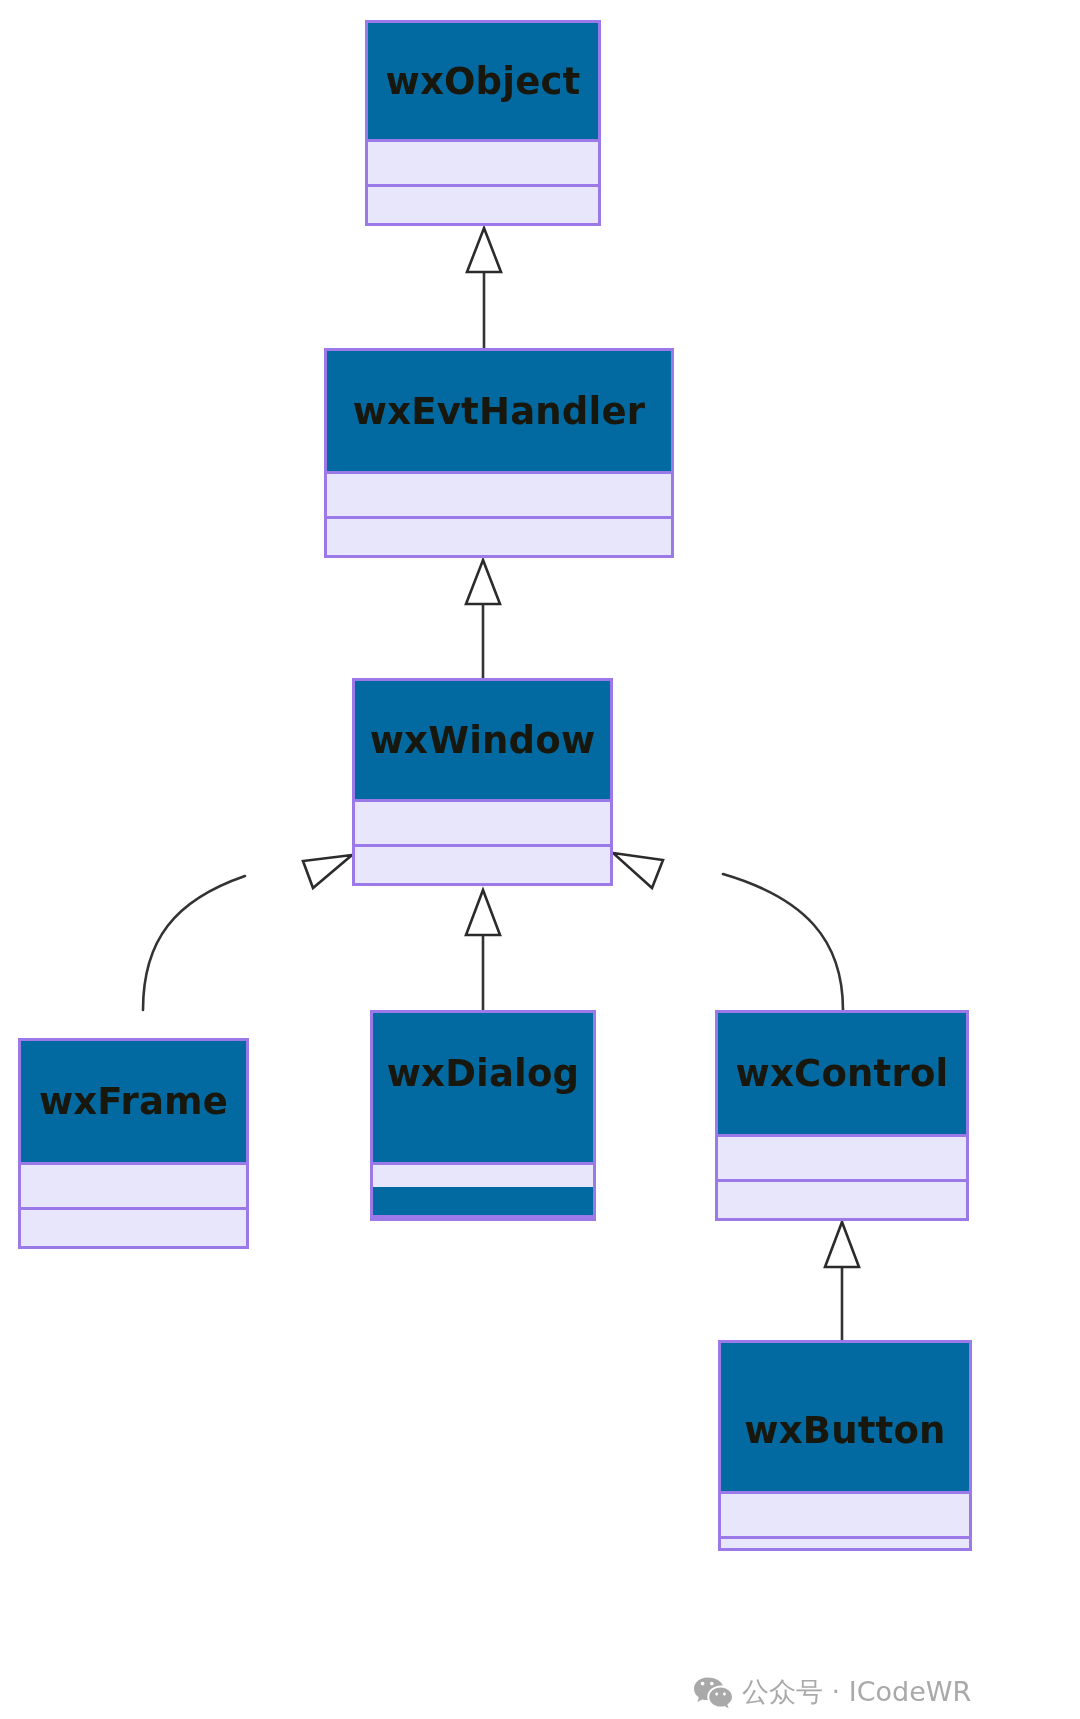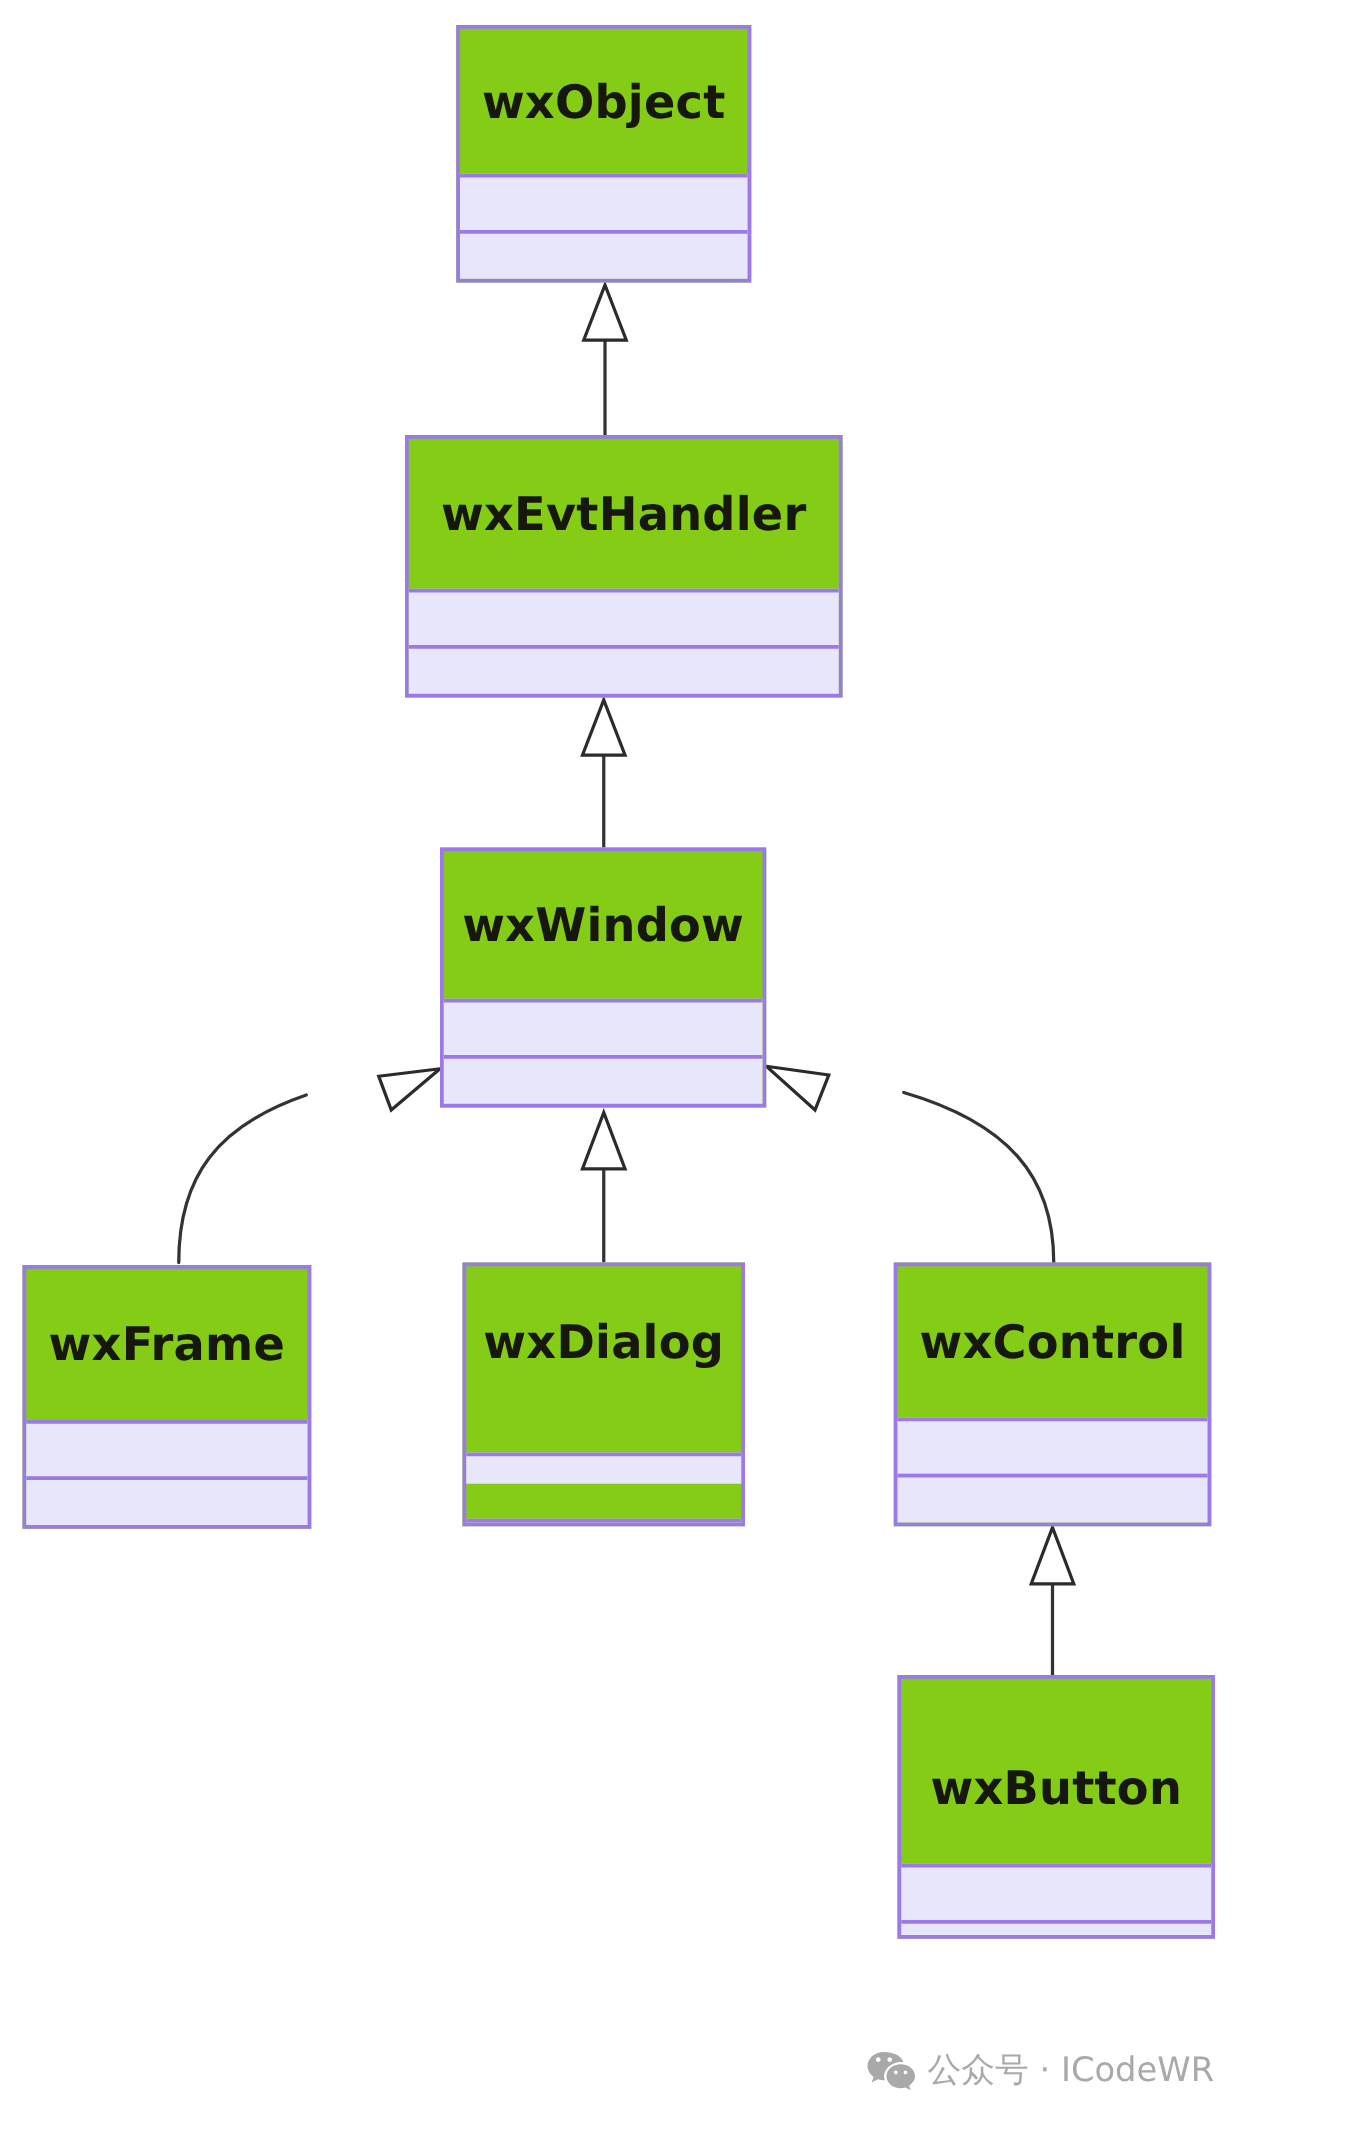--- a/index.html
+++ b/index.html
@@ -19,21 +19,21 @@
     position: absolute;
     left: 0;
     top: 0;
     width: 1080px;
     height: 1719px;
     pointer-events: none;
   }
   .uml-class {
     position: absolute;
     box-sizing: border-box;
-    background: #84cc16;
+    background: #0369a1;
     border: 3px solid #9b79e8;
     display: flex;
     flex-direction: column;
     z-index: 2;
   }
   .uml-title {
     flex: 0 0 auto;
     display: flex;
     align-items: center;
     justify-content: center;
@@ -51,20 +51,21 @@
   .watermark {
     position: absolute;
     display: flex;
     align-items: center;
     gap: 9px;
     z-index: 5;
     color: #a9a9a9;
     font-size: 27px;
     font-family: "DejaVu Sans", sans-serif;
     white-space: nowrap;
+    margin-top: 36px;
   }
   .wechat-icon {
     flex: 0 0 auto;
     line-height: 0;
   }
 </style>
 </head>
 <body>
 
 <div id="canvas">
@@ -113,21 +114,21 @@
     <div class="uml-compartment" style="height:45px;"></div>
     <div class="uml-compartment" style="flex:1 1 auto;"></div>
   </div>
 
   <div class="uml-class" style="left:352px; top:678px; width:261px; height:208px;">
     <div class="uml-title" style="height:118px; font-size:37px;">wxWindow</div>
     <div class="uml-compartment" style="height:45px;"></div>
     <div class="uml-compartment" style="flex:1 1 auto;"></div>
   </div>
 
-  <div class="uml-class" style="left:18px; top:1012px; width:231px; height:211px;">
+  <div class="uml-class" style="left:18px; top:1038px; width:231px; height:211px;">
     <div class="uml-title" style="height:121px; font-size:37px;">wxFrame</div>
     <div class="uml-compartment" style="height:45px;"></div>
     <div class="uml-compartment" style="flex:1 1 auto;"></div>
   </div>
 
   <div class="uml-class" style="left:370px; top:1010px; width:226px; height:211px;gap:28px;">
     <div class="uml-title" style="height:121px; font-size:37px;">wxDialog</div>
     <div class="uml-compartment" style="height:45px;"></div>
     <div class="uml-compartment" style="flex:1 1 auto;"></div>
   </div>

